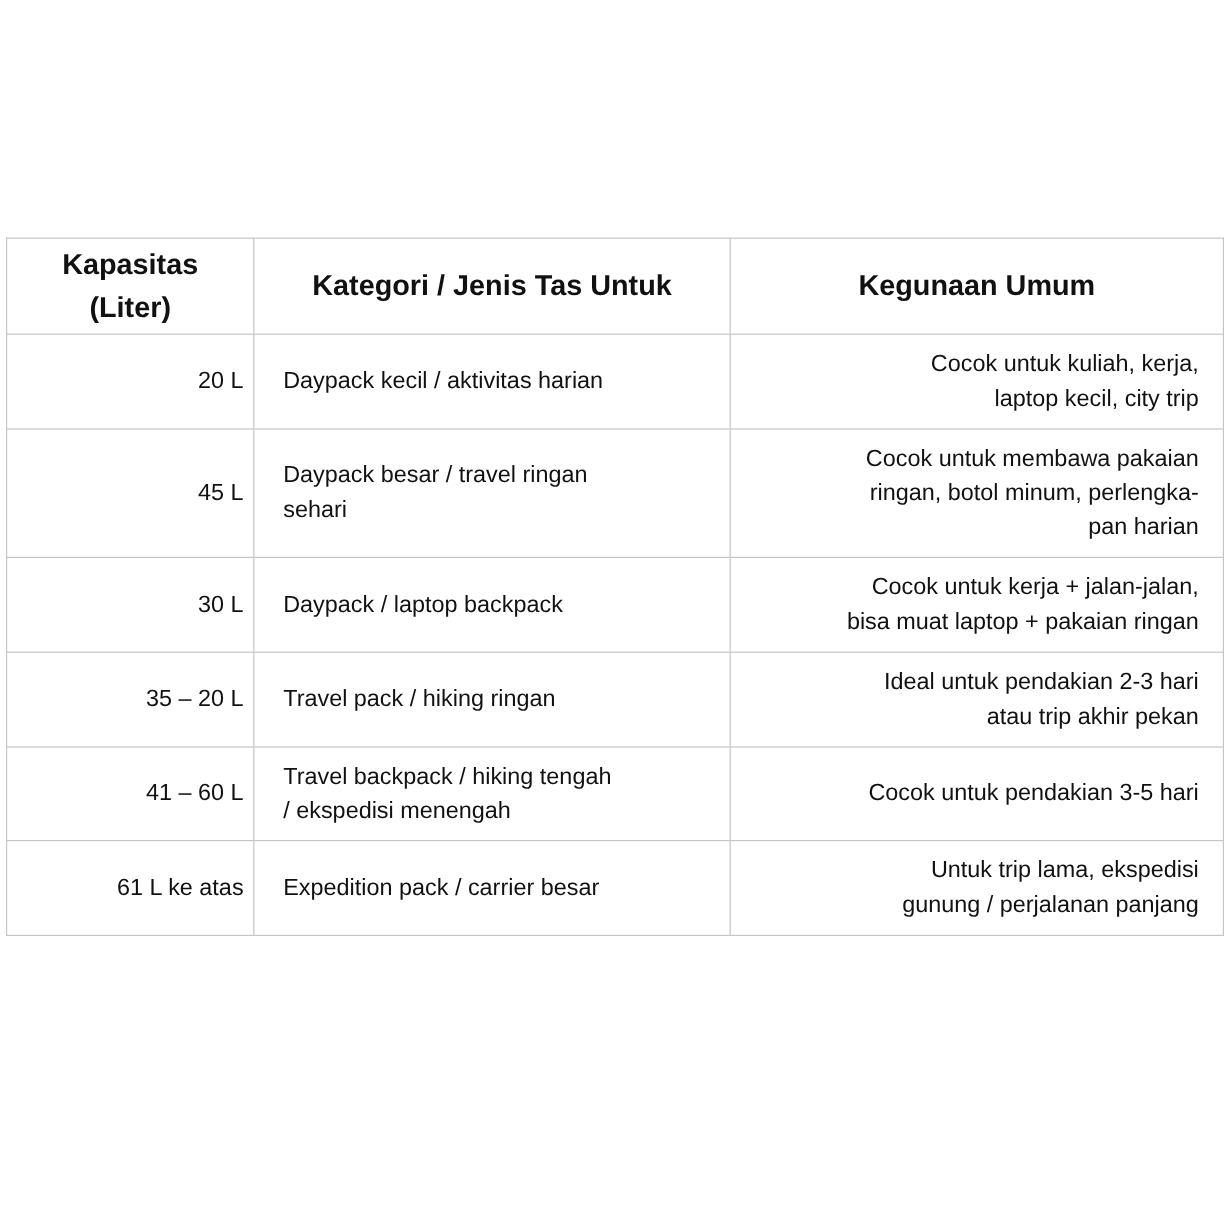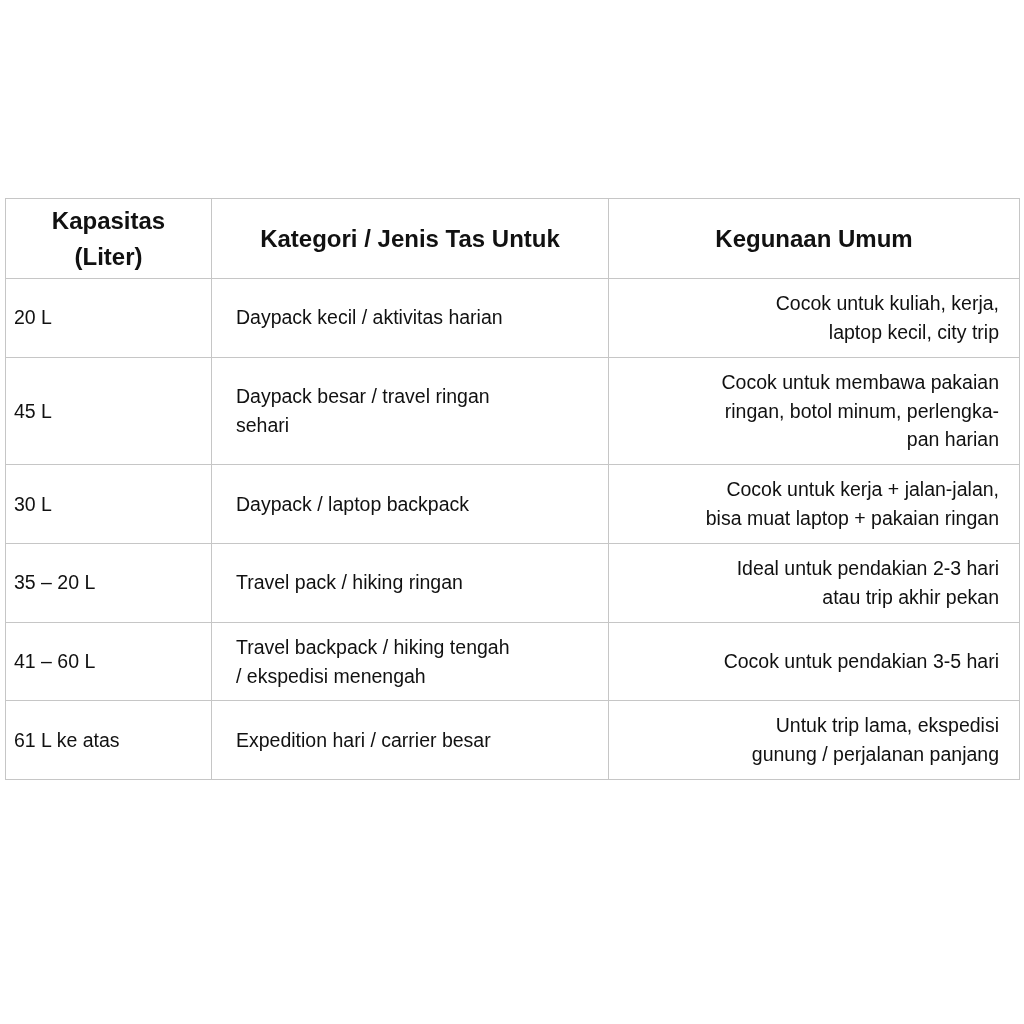--- a/index.html
+++ b/index.html
@@ -34,21 +34,21 @@
     color: #111111;
   }
   table.capacity-table th {
     font-weight: bold;
     font-size: 24px;
     text-align: center;
     height: 64px;
     padding: 4px 10px;
   }
   td.col-capacity {
-    text-align: left;
+    text-align: right;
     padding: 10px 8px;
   }
   td.col-category {
     text-align: left;
     padding: 10px 24px;
   }
   td.col-usage {
     text-align: right;
     padding: 10px 20px 10px 40px;
   }
@@ -100,19 +100,19 @@
 atau trip akhir pekan</td>
       </tr>
       <tr class="row-std">
         <td class="col-capacity">41 – 60 L</td>
         <td class="col-category">Travel backpack / hiking tengah
 / ekspedisi menengah</td>
         <td class="col-usage">Cocok untuk pendakian 3-5 hari</td>
       </tr>
       <tr class="row-std">
         <td class="col-capacity">61 L ke atas</td>
-        <td class="col-category">Expedition hari / carrier besar</td>
+        <td class="col-category">Expedition pack / carrier besar</td>
         <td class="col-usage">Untuk trip lama, ekspedisi
 gunung / perjalanan panjang</td>
       </tr>
     </tbody>
   </table>
 </div>
 
 </body></html>

